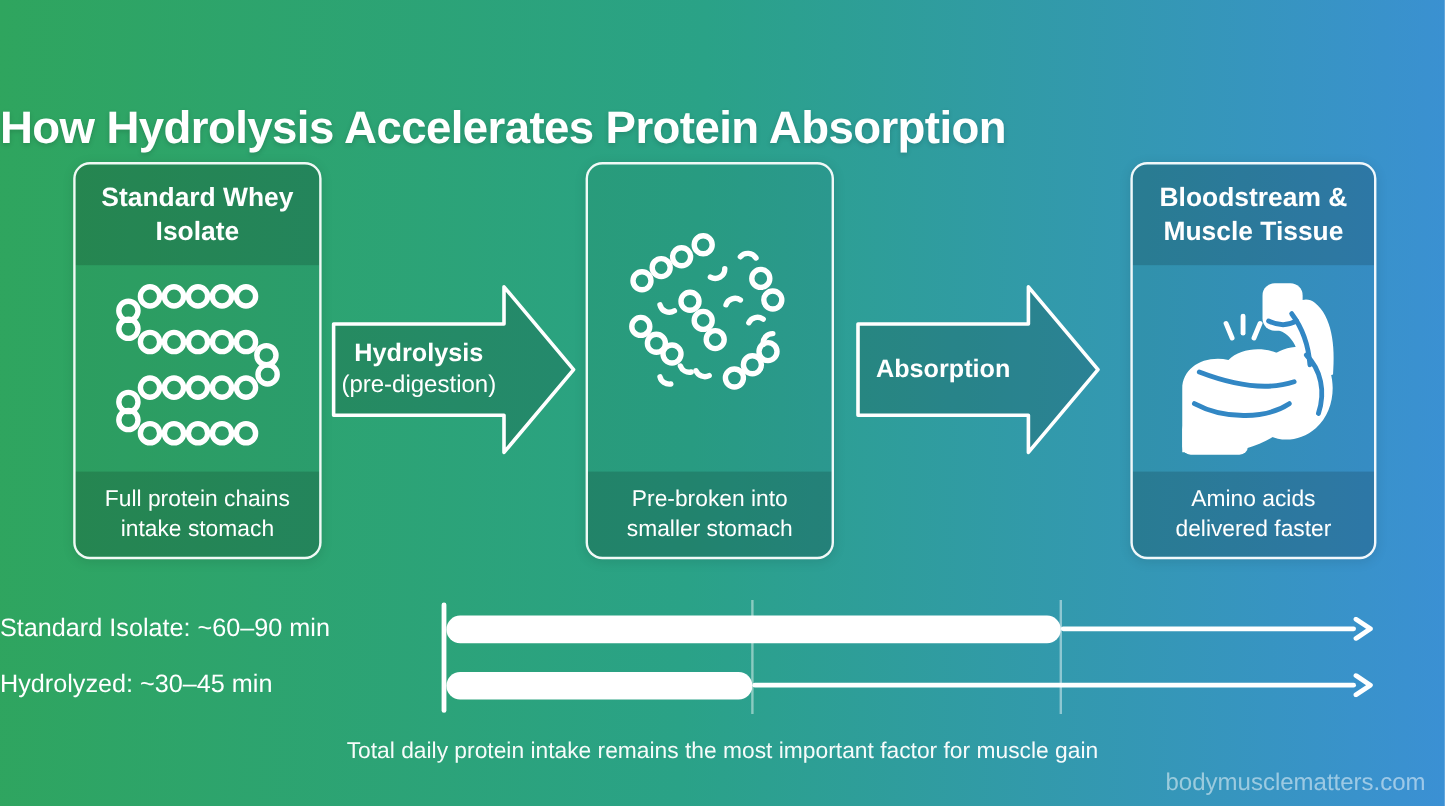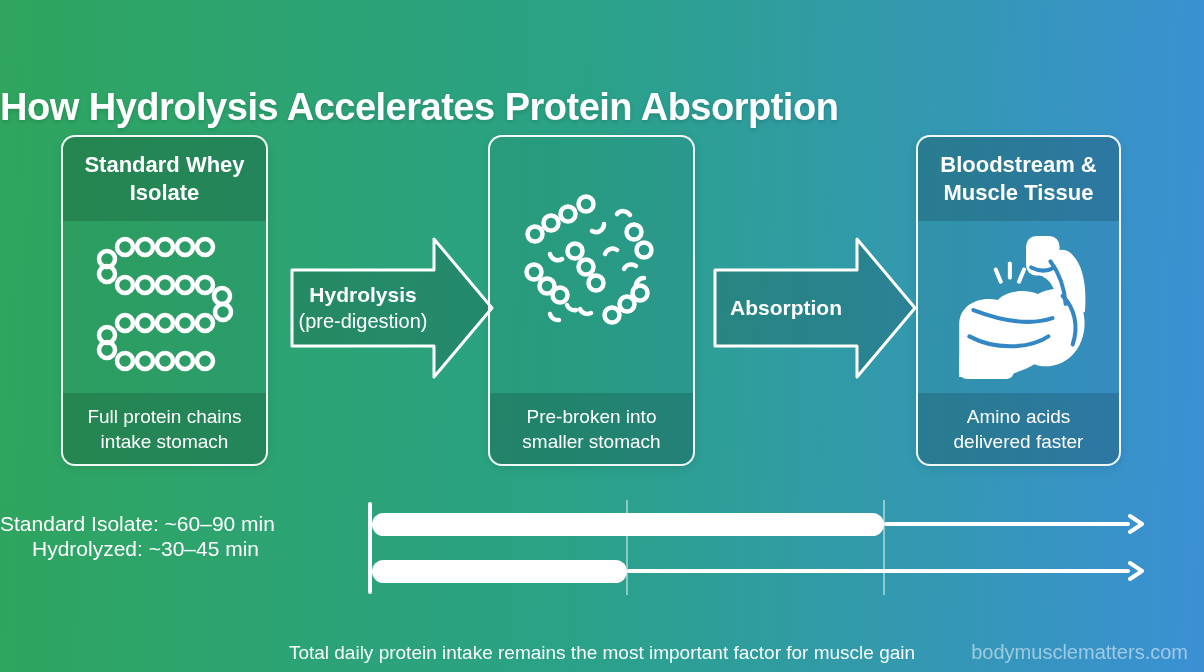--- a/index.html
+++ b/index.html
@@ -18,41 +18,41 @@
   }
   .flow-box {
     position:absolute; top:135px; width:207px; height:331px;
     border:2.5px solid rgba(255,255,255,0.93); border-radius:14px;
     background:rgba(0,0,0,0.04); overflow:hidden;
     display:flex; flex-direction:column;
     box-shadow:0 2px 10px rgba(0,0,0,0.10);
   }
   .box-1 { left:61px; }
   .box-2 { left:488px; }
-  .box-3 { left:916px; width:205px; }
+  .box-3 { left:942px; width:205px; }
   .box-header {
     height:84px; background:rgba(0,0,0,0.15);
     display:flex; flex-direction:column; justify-content:center; align-items:center;
     font-size:22px; font-weight:bold; line-height:28px; text-align:center;
   }
   .box-body { flex:1; display:flex; justify-content:center; align-items:center; }
   .box-footer {
     height:71px; background:rgba(0,0,0,0.15);
     display:flex; flex-direction:column; justify-content:center; align-items:center;
     font-size:19px; line-height:25px; text-align:center;
   }
   .arrow-wrap { position:absolute; top:236px; width:206px; height:144px; }
   .arrow-wrap svg { position:absolute; inset:0; }
   .arrow-label {
     position:absolute; left:0; top:34px; width:146px; height:76px;
     display:flex; flex-direction:column; justify-content:center; align-items:center;
     font-size:20px; line-height:26px; text-align:center;
   }
   .arrow-label .l1 { font-weight:bold; font-size:21px; }
-  .arrow-1 { left:290px;padding-left:28px; }
+  .arrow-1 { left:276px;padding-left:28px; }
   .arrow-2 { left:713px; }
   .tl-label {
     position:absolute; left:0; width:348px; 
     font-size:21px; line-height:26px;
   }
   .tl-axis {
     position:absolute; left:368px; top:502px; width:4px; height:92px;
     background:#fff; border-radius:2px;
   }
   .tl-grid {
@@ -61,21 +61,21 @@
   }
   .tl-bar {
     position:absolute; height:23px; background:#fff; border-radius:12px;
   }
   .tl-line {
     position:absolute; height:4px; background:#fff; border-radius:2px;
   }
   .chevron { position:absolute; left:1126px; width:20px; height:20px; }
   .footer-note {
     position:absolute; top:616px; left:0; width:100%;
-    text-align:center; font-size:19px; color:rgba(255,255,255,0.96);margin-top:26px;
+    text-align:center; font-size:19px; color:rgba(255,255,255,0.96);
   }
   .watermark {
     position:absolute; top:641px; right:16px;
     font-size:20px; color:rgba(255,255,255,0.5);
   }
   .icon-svg { display:block; }
 </style>
 </head>
 <body>
 
@@ -206,21 +206,21 @@
       </g>
     </svg>
   </div>
   <div class="box-footer">
     <span>Amino acids</span>
     <span>delivered faster</span>
   </div>
 </div>
 
 <div class="tl-label" style="top:511px;">Standard Isolate: ~60–90 min</div>
-<div class="tl-label" style="top:536px;padding-left:32px;">Hydrolyzed: ~30–45 min</div>
+<div class="tl-label" style="top:558px;">Hydrolyzed: ~30–45 min</div>
 
 <div class="tl-axis"></div>
 <div class="tl-grid" style="left: 626px;"></div>
 <div class="tl-grid" style="left: 883px;"></div>
 
 <div class="tl-bar" style="top: 513px; left: 372px; width: 512px;"></div>
 <div class="tl-bar" style="top: 560px; left: 372px; width: 255px;"></div>
 
 <div class="tl-line" style="top: 522px; left: 884px; width: 246px;"></div>
 <div class="tl-line" style="top: 569px; left: 627px; width: 503px;"></div>

